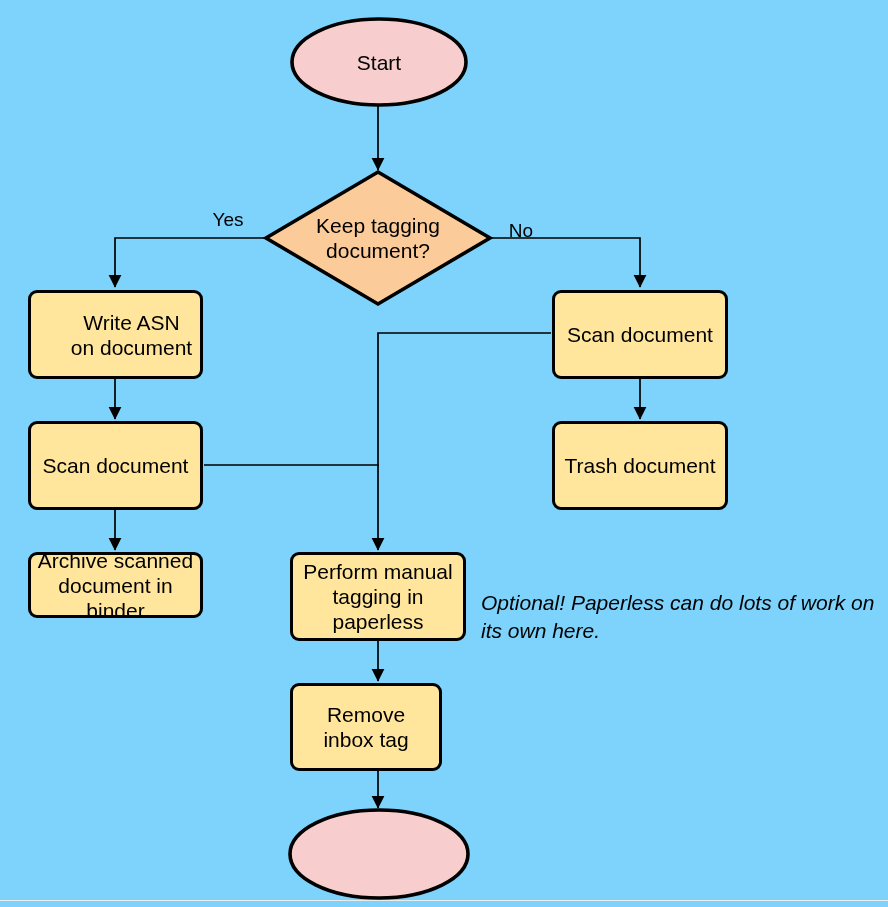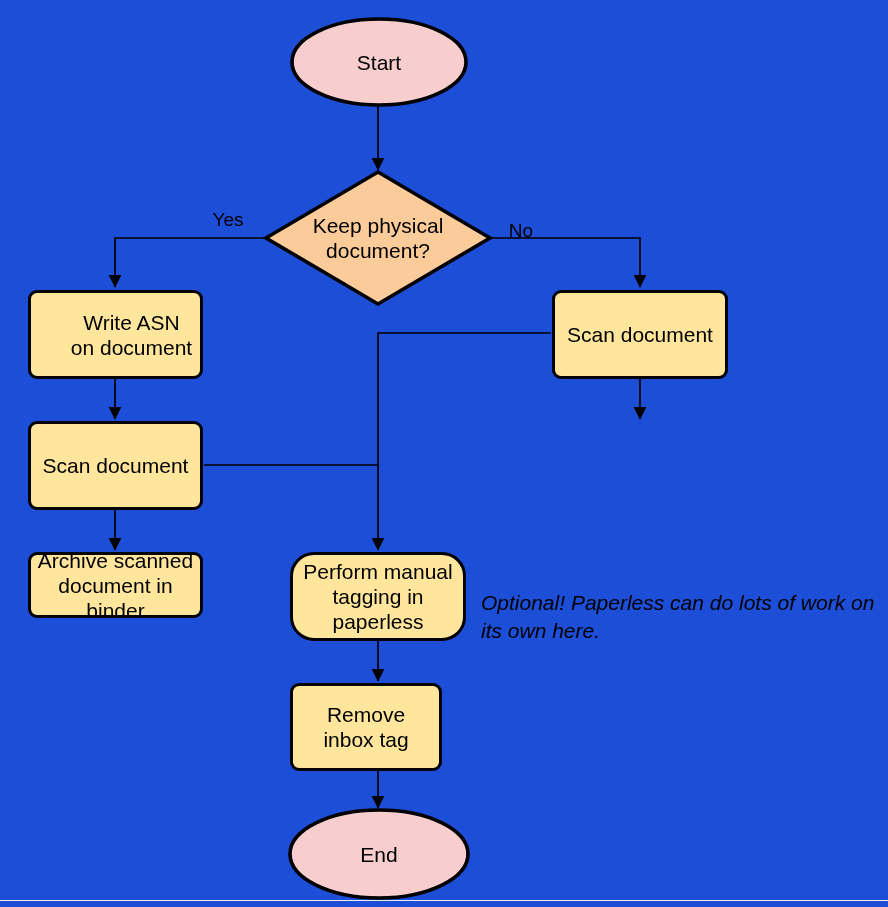--- a/index.html
+++ b/index.html
@@ -5,21 +5,21 @@
   html, body {
     margin: 0;
     padding: 0;
     background: #ffffff;
     font-family: "Liberation Sans", sans-serif;
   }
   .canvas {
     position: relative;
     width: 888px;
     height: 907px;
-    background: #1d4ed8;
+    background: #7dd3fc;
     overflow: hidden;
   }
   .layer {
     position: absolute;
     left: 0;
     top: 0;
   }
   .edge {
     fill: none;
     stroke: #000000;
@@ -98,43 +98,43 @@
       <path class="edge" d="M378,771 V808" marker-end="url(#arrow)"></path>
     </g>
 
     <ellipse class="shape" cx="379" cy="62" rx="87" ry="43" fill="#F7CDCD"></ellipse>
     <polygon class="shape" points="378,172 490,238 378,304 266,238" fill="#FBCC99"></polygon>
     <ellipse class="shape" cx="379" cy="854" rx="89" ry="44" fill="#F7CDCD"></ellipse>
   </svg>
 
   <div class="node" style="left:292px; top:20px; width:174px; height:85px;">Start</div>
 
-  <div class="node" style="left:281px; top:178px; width:194px; height:120px;">Keep physical
+  <div class="node" style="left:281px; top:178px; width:194px; height:120px;">Keep tagging
 document?</div>
 
   <div class="node process" style="left:28px; top:290px; width:175px; height:89px;padding-left:32px;">Write ASN
 on document</div>
 
   <div class="node process" style="left:28px; top:421px; width:175px; height:89px;">Scan document</div>
 
   <div class="node process" style="left:28px; top:552px; width:175px; height:66px;">Archive scanned
 document in
 binder</div>
 
   <div class="node process" style="left:552px; top:290px; width:176px; height:89px;">Scan document</div>
 
+  <div class="node process" style="left:552px; top:421px; width:176px; height:89px;">Trash document</div>
 
-  <div class="node process" style="left:290px; top:552px; width:176px; height:89px;border-radius:24px;">Perform manual
+  <div class="node process" style="left:290px; top:552px; width:176px; height:89px;">Perform manual
 tagging in
 paperless</div>
 
   <div class="node process" style="left:290px; top:683px; width:152px; height:88px;">Remove
 inbox tag</div>
 
-  <div class="node" style="left:291px; top:811px; width:176px; height:87px;">End</div>
 
   <div class="edge-label" style="left:203px; top:209px; width:50px;">Yes</div>
 
   <div class="edge-label" style="left:496px; top:220px; width:50px;">No</div>
 
   <div class="annotation">Optional! Paperless can do lots of work on
 its own here.</div>
 
   <div class="bottom-hairline"></div>
 

